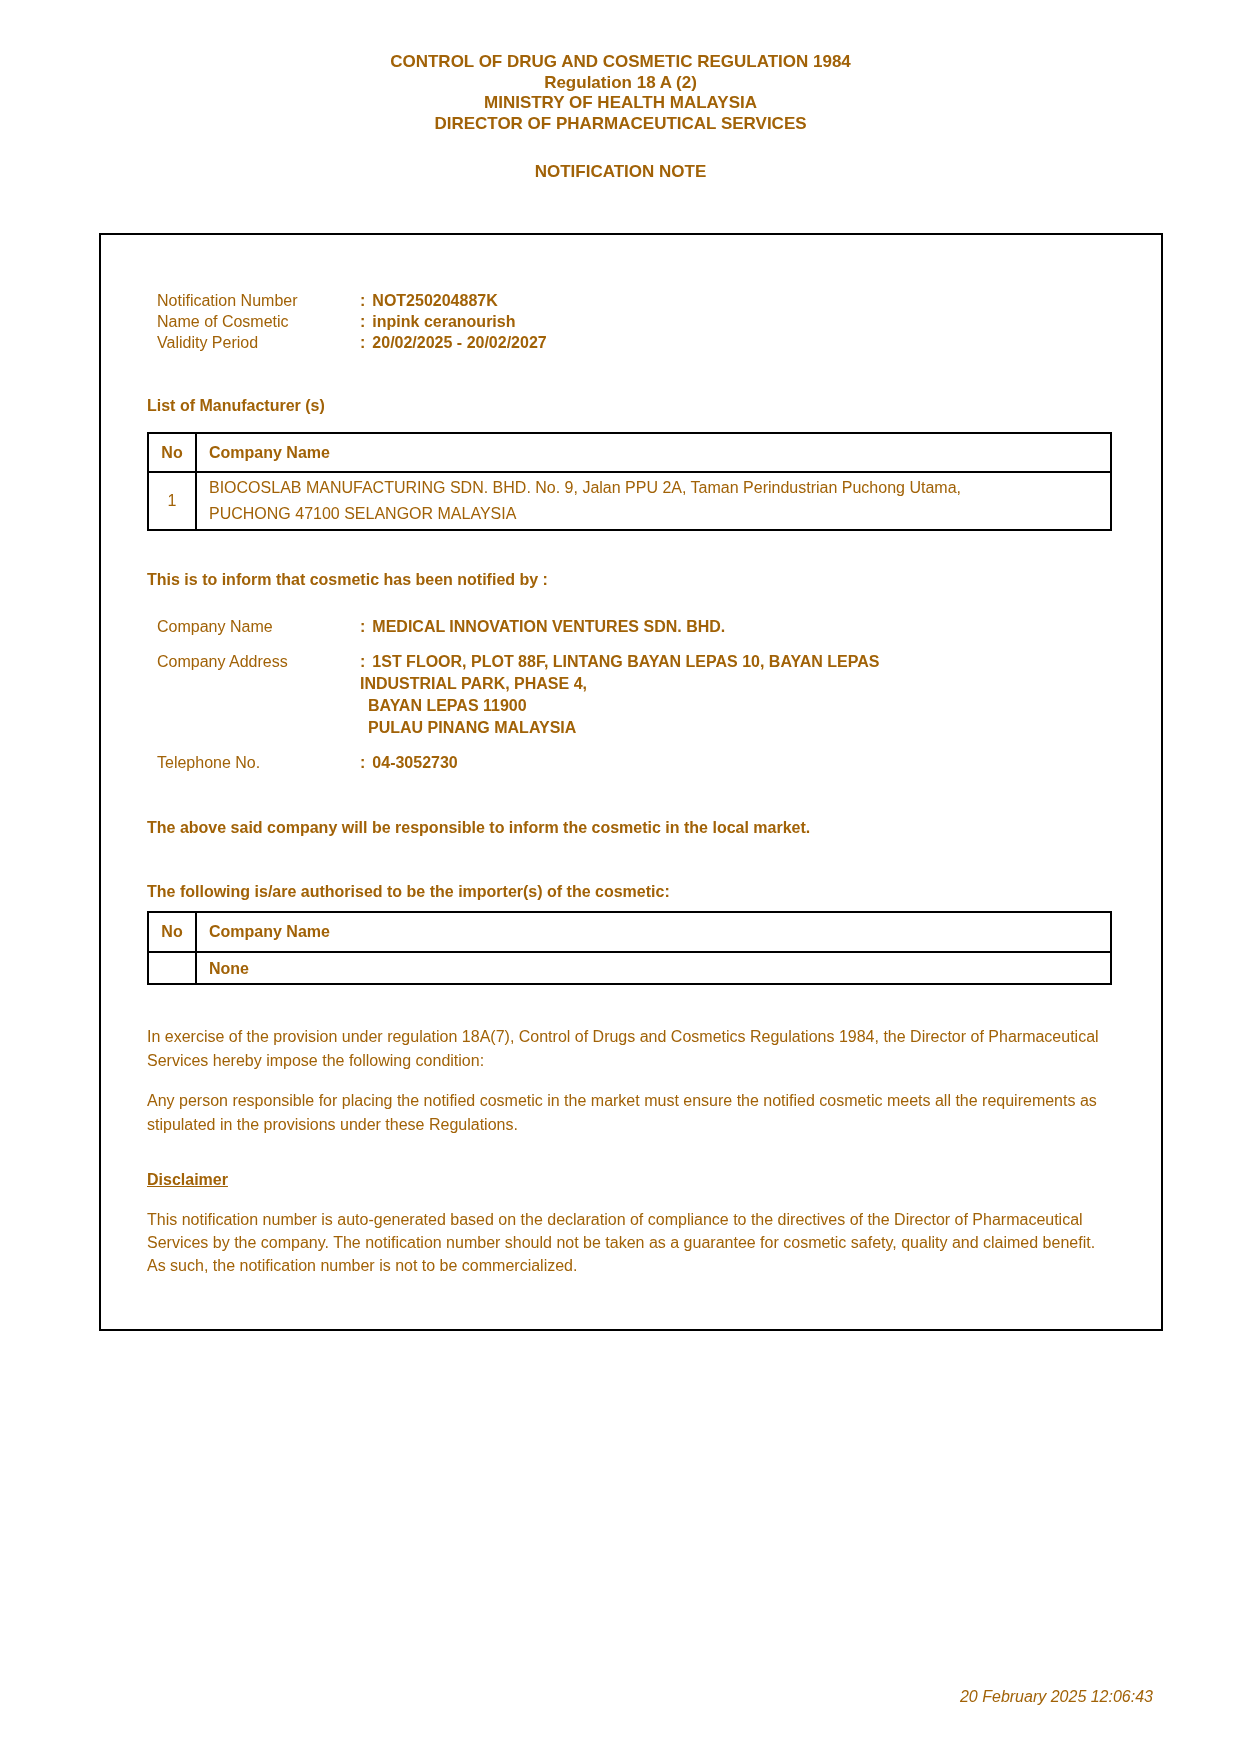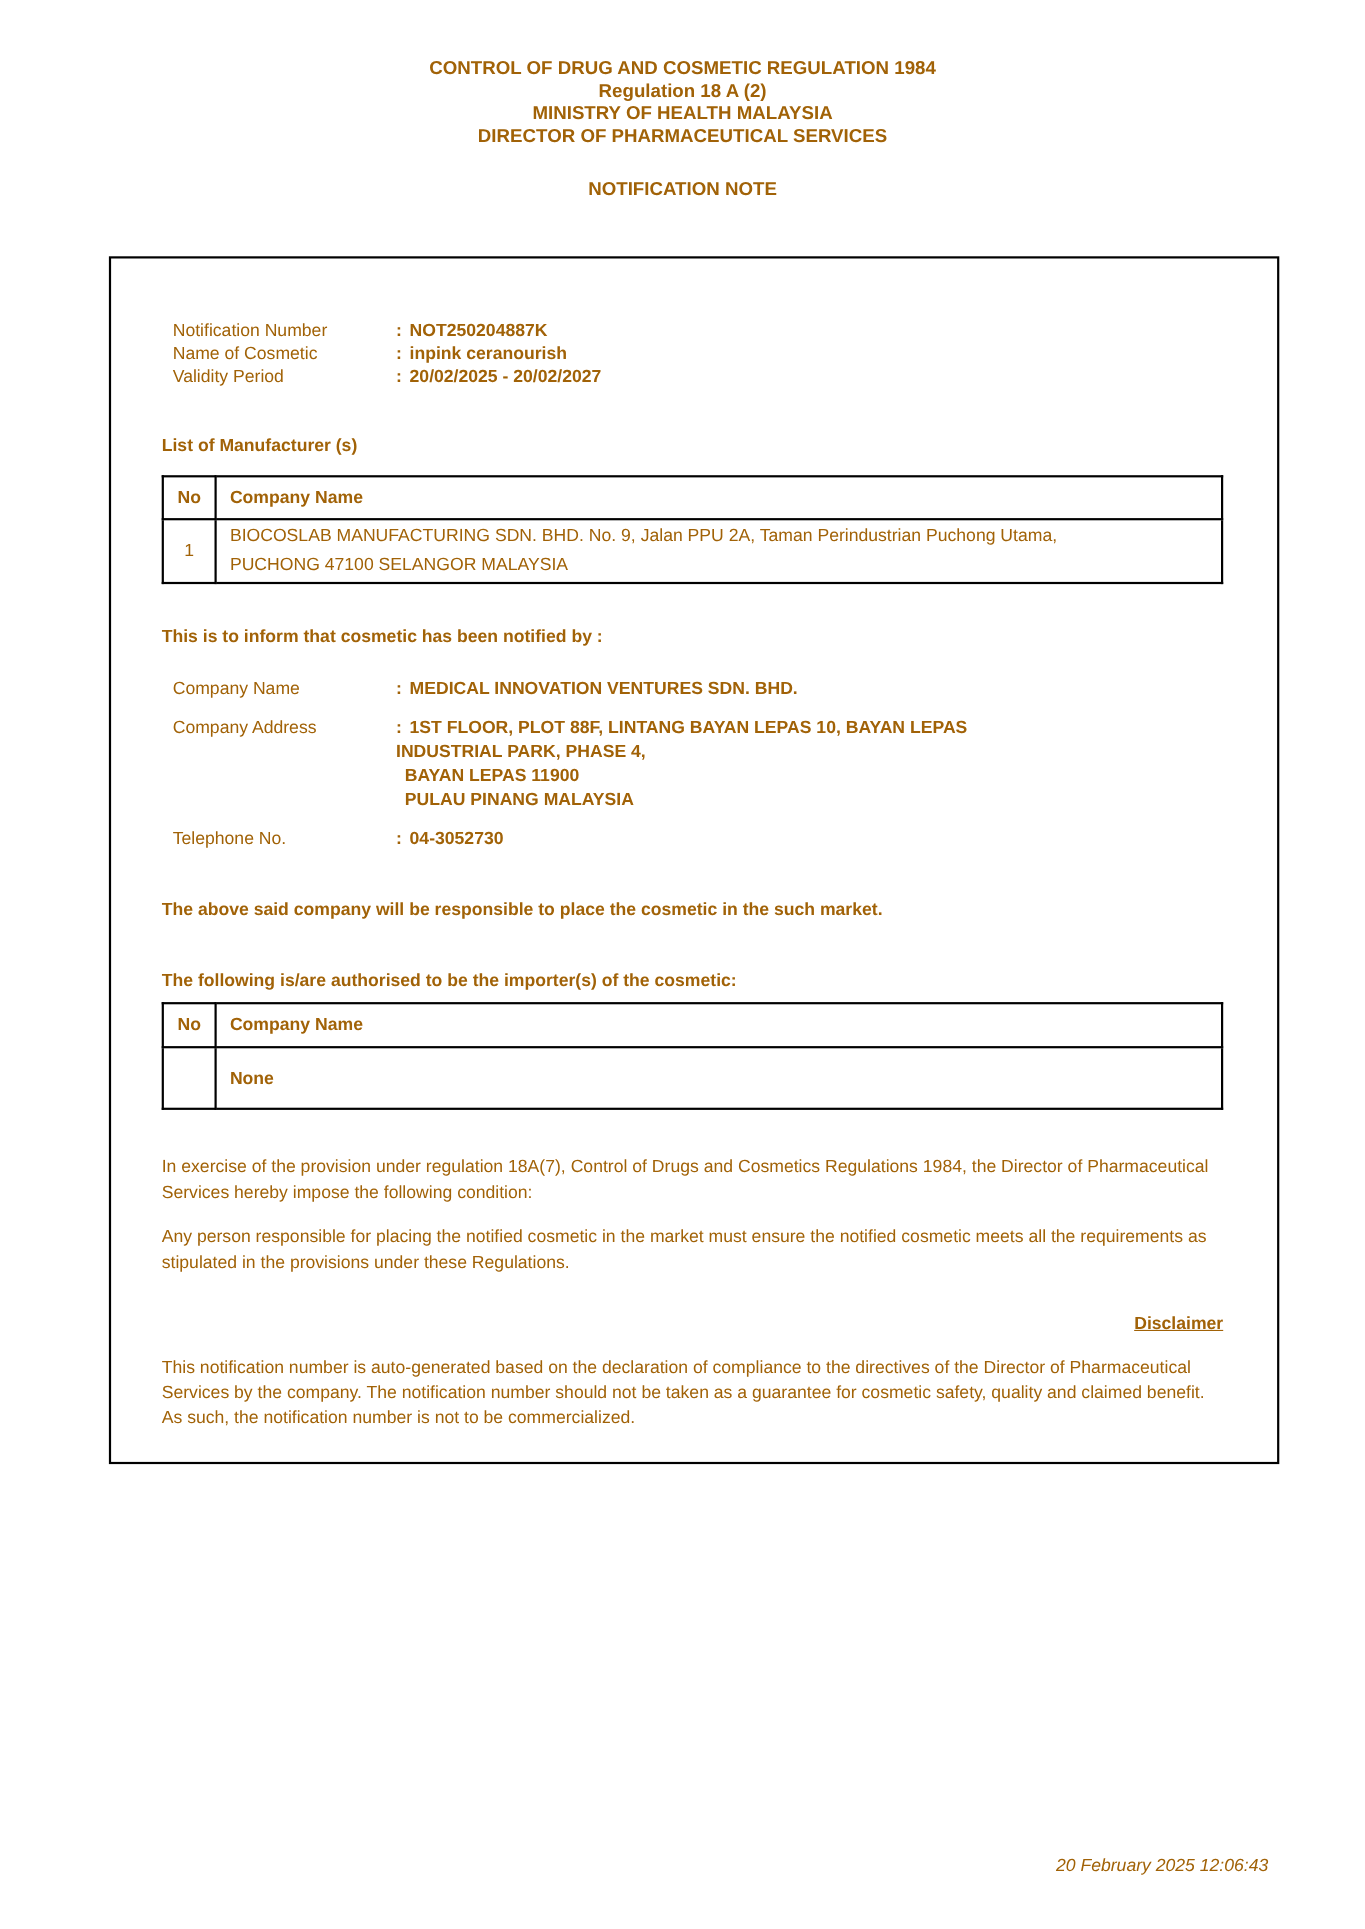--- a/index.html
+++ b/index.html
@@ -50,37 +50,36 @@
     margin-top: 16px;
     font-size: 16px;
   }
   .tbl td { border: 2px solid #000; vertical-align: middle; }
   .tbl .cell-no { width: 48px; text-align: center; padding: 2px 4px; }
   .tbl .cell-company { padding: 2px 12px; }
   .tbl .hdr-row td { height: 39px; font-weight: bold; }
   .tbl .data-row td { height: 55px; line-height: 26px; }
   .tbl2 { margin-top: 9px; }
   .tbl2 .hdr-row td { height: 40px; }
-  .tbl2 .data-row td { height: 56px; font-weight: bold; line-height: 21px; }
+  .tbl2 .data-row td { height: 32px; font-weight: bold; line-height: 21px; }
   .intro-line { margin-top: 38px; font-weight: bold; line-height: 21px; }
   .fields-block2 { margin-top: 26px; }
   .addr-row { margin-top: 14px; }
   .addr-lines { font-weight: bold; line-height: 22px; }
   .addr-indent { padding-left: 8px; }
   .tel-row { margin-top: 13px; }
   .statement1 { margin-top: 44px; font-weight: bold; line-height: 21px; }
   .statement2 { margin-top: 43px; font-weight: bold; line-height: 21px; }
   .para { margin-top: 16px; line-height: 24px; width: 969px; }
   .para-first { margin-top: 40px; }
   .disclaimer-heading {
     margin-top: 32px;
     font-weight: bold;
     text-decoration: underline;
     line-height: 21px;
-    text-align: right;
   }
   .disclaimer-body { margin-top: 18px; line-height: 23px; width: 969px; }
   .page-footer {
     position: absolute;
     top: 1686px;
     right: 88px;
     font-style: italic;
     font-size: 16px;
     line-height: 21px;
   }
@@ -154,21 +153,21 @@
           <div class="addr-indent">PULAU PINANG MALAYSIA</div>
         </span>
       </div>
       <div class="field-row tel-row">
         <span class="field-label">Telephone No.</span>
         <span class="field-colon">:</span>
         <span class="field-value">04-3052730</span>
       </div>
     </div>
 
-    <div class="statement1">The above said company will be responsible to place the cosmetic in the such market.</div>
+    <div class="statement1">The above said company will be responsible to inform the cosmetic in the local market.</div>
 
     <div class="statement2">The following is/are authorised to be the importer(s) of the cosmetic:</div>
 
     <table class="tbl tbl2">
       <tbody>
         <tr class="hdr-row">
           <td class="cell-no">No</td>
           <td class="cell-company">Company Name</td>
         </tr>
         <tr class="data-row">

